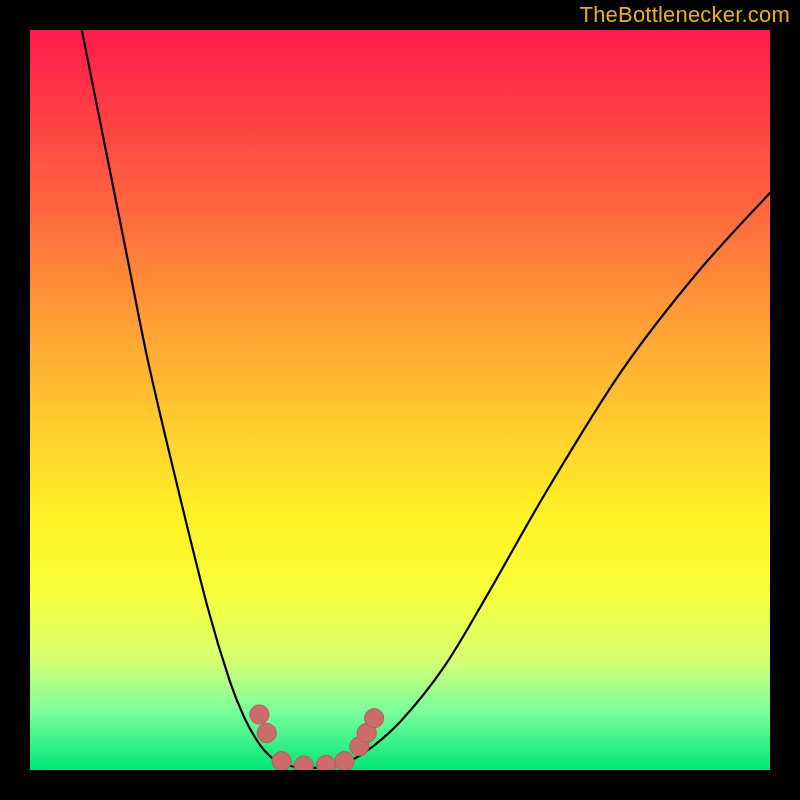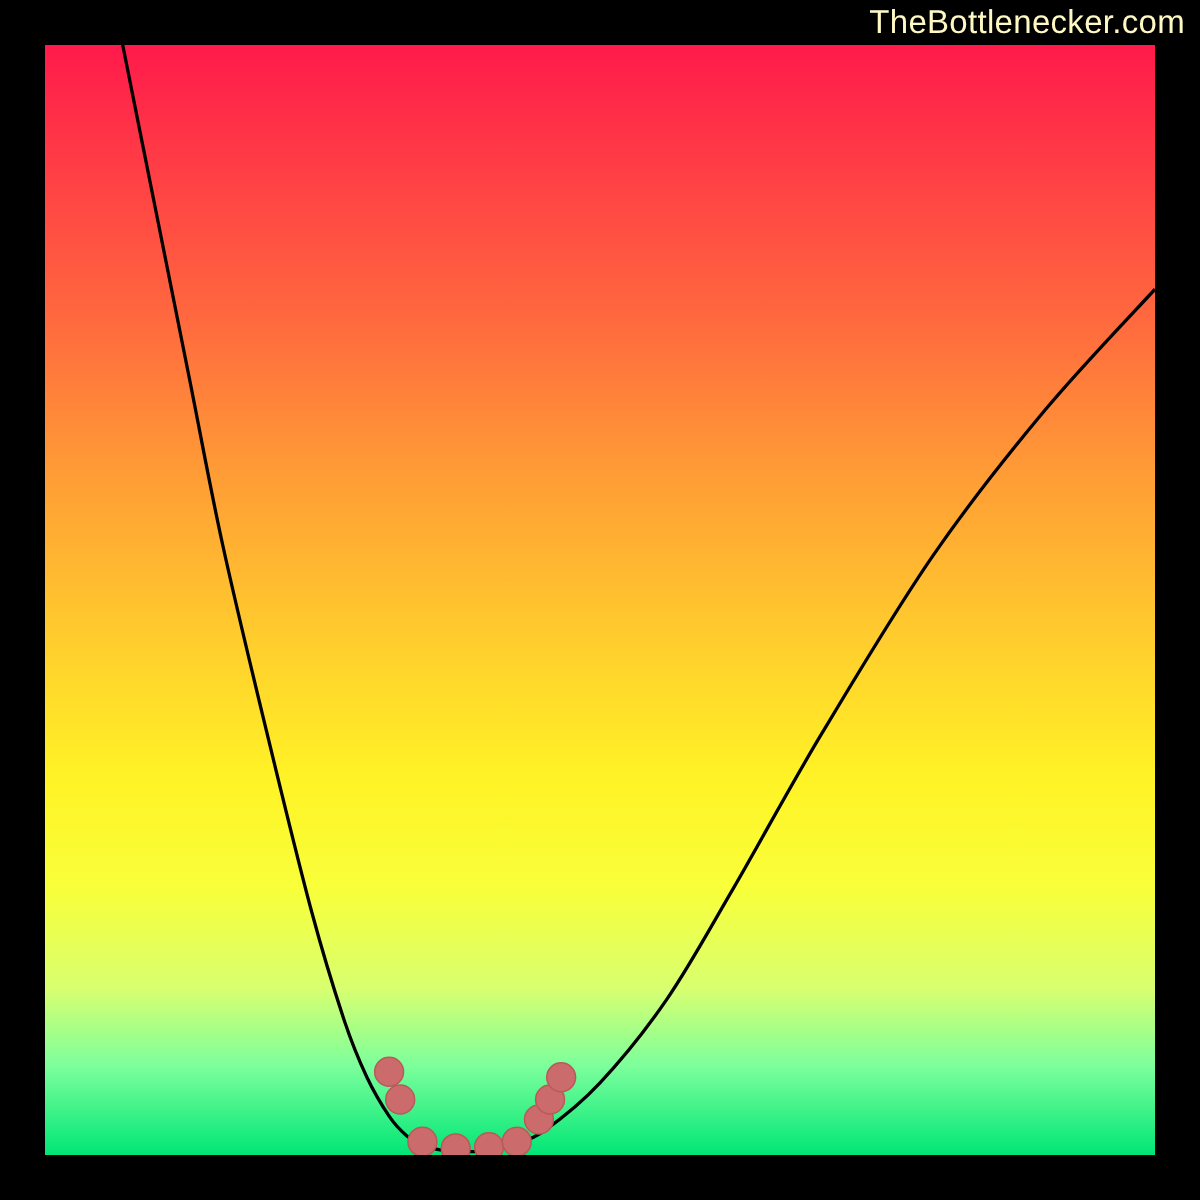--- a/index.html
+++ b/index.html
@@ -43,21 +43,21 @@
     position: absolute;
     left: 0;
     top: 0;
     width: 740px;
     height: 740px;
   }
   .watermark {
     position: absolute;
     top: 2px;
     right: 10px;
-    color: #fef9c3;
+    color: #eab308;
     font-size: 22px;
     letter-spacing: 0.2px;
     font-family: Arial, Helvetica, sans-serif;
   }
 </style>
 </head>
 <body>
 
 <div class="frame">
   <div class="plot">

